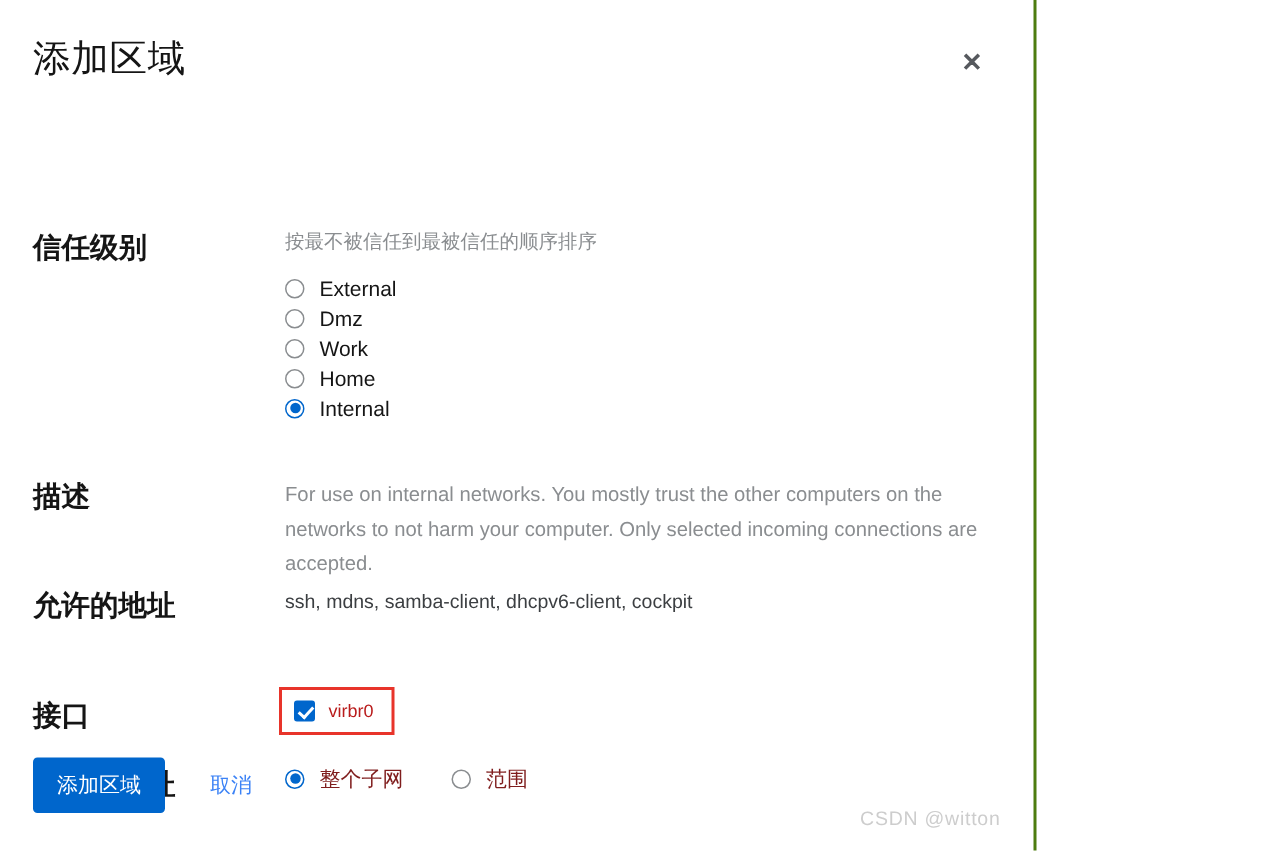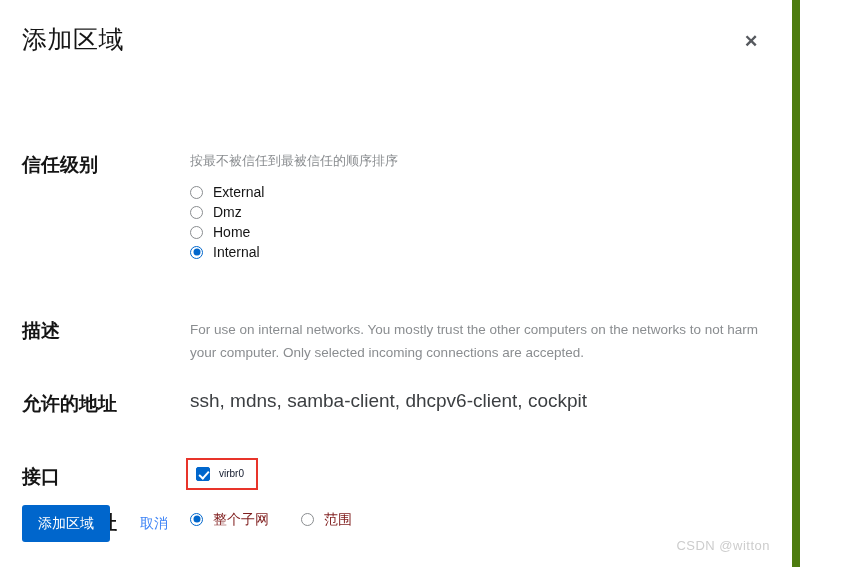--- a/index.html
+++ b/index.html
@@ -13,24 +13,24 @@
     font-family: "Liberation Sans", "DejaVu Sans", sans-serif;
     color: #151515;
     overflow: hidden;
     position: relative;
   }
 
   .dialog {
     position: absolute;
     left: 0;
     top: 0;
-    width: 800px;
+    width: 691px;
     height: 567px;
     background: #ffffff;
-    border-right: 8px solid #4d7c0f;
+    border-right: 2px solid #4d7c0f;
     box-sizing: border-box;
   }
 
   
   .dlg-header {
     position: relative;
     height: 70px;
   }
   .dlg-title {
     position: absolute;
@@ -146,21 +146,21 @@
     font-size: 13.5px;
     color: #8a8d90;
     line-height: 23px;
     max-width: 612px;
     margin: 0;
   }
 
   
   .row-services { top: 321px; }
   .svc-main {
-    font-size: 19px;
+    font-size: 13px;
     color: #3c3f42;
     line-height: 20px;
     margin: 0 0 10px 0;
     white-space: nowrap;
   }
   .svc-note {
     font-size: 13px;
     color: #6a6e73;
     line-height: 18px;
     margin: 0;
@@ -194,22 +194,22 @@
     position: absolute;
     left: 4px;
     top: 0.5px;
     width: 4px;
     height: 8px;
     border: solid #ffffff;
     border-width: 0 2px 2px 0;
     transform: rotate(42deg);
   }
   .iface-label {
-    font-size: 10px;
-    color: #0f172a;
+    font-size: 12px;
+    color: #b91c1c;
     line-height: 18px;
     white-space: nowrap;
   }
 
   
   .row-addr { top: 440px; }
   .addr-opts {
     display: flex;
     align-items: center;
     margin-top: -1px;
@@ -293,20 +293,24 @@
           <li class="radio-item">
             <span class="radio-mark"></span>
             <span class="radio-label">External</span>
           </li>
           <li class="radio-item">
             <span class="radio-mark"></span>
             <span class="radio-label">Dmz</span>
           </li>
           <li class="radio-item">
             <span class="radio-mark"></span>
+            <span class="radio-label">Work</span>
+          </li>
+          <li class="radio-item">
+            <span class="radio-mark"></span>
             <span class="radio-label">Home</span>
           </li>
           <li class="radio-item">
             <span class="radio-mark checked"></span>
             <span class="radio-label">Internal</span>
           </li>
         </ul>
       </div>
     </div>
 

